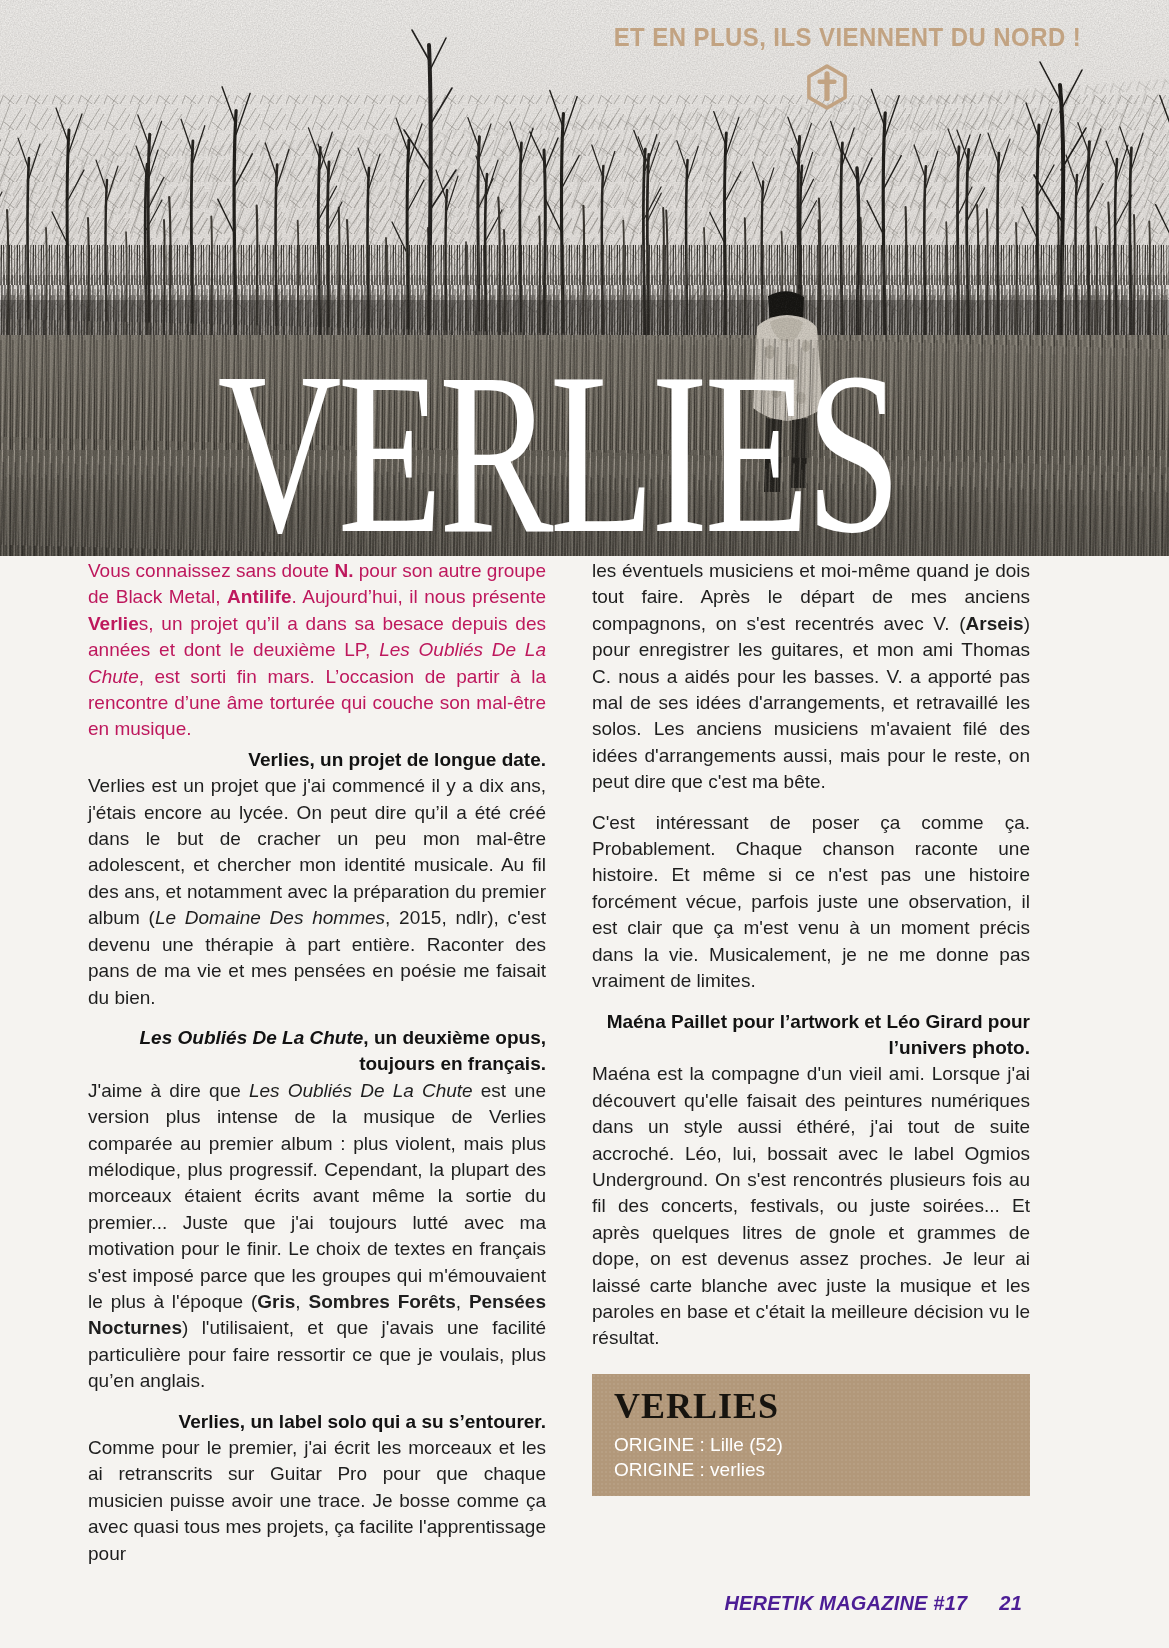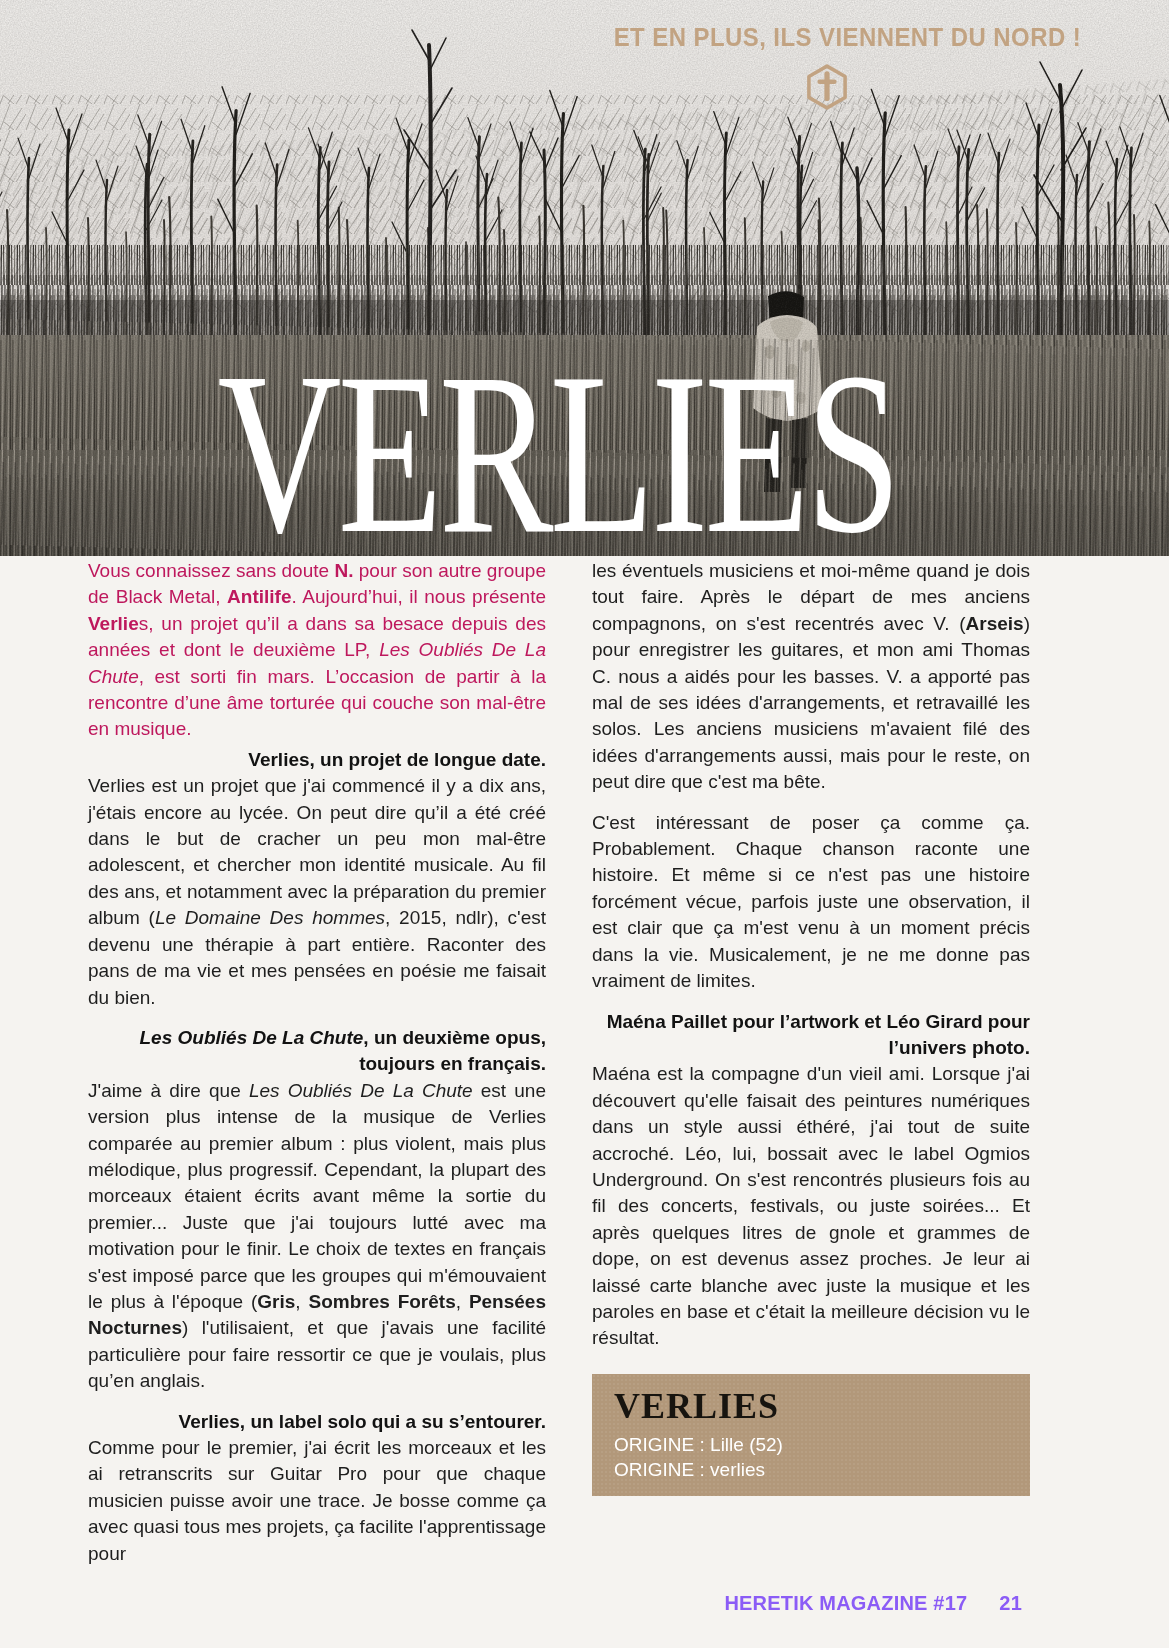--- a/index.html
+++ b/index.html
@@ -62,21 +62,21 @@
     font-family:"Liberation Serif", serif;font-weight:700;
     font-size:36px;line-height:40px;color:#17140f;
     letter-spacing:1px;margin-bottom:6px;text-align:left;
   }
   .infobox-row{font-size:19px;line-height:25px;text-align:justify;}
   .infobox-row .lbl{font-weight:400;}
 
   
   .footer{
     position:absolute;top:1592px;right:147px;
-    font-size:20px;font-weight:700;color:#8b5cf6;letter-spacing:.2px;
+    font-size:20px;font-weight:700;color:#4c1d95;letter-spacing:.2px;font-style:italic;
   }
   .footer .pageno{margin-left:32px;}
 </style>
 </head>
 <body>
 
 <div class="page">
 
   <div class="photo">
     <svg class="art" viewBox="0 0 1169 556" preserveAspectRatio="none" aria-hidden="true">

